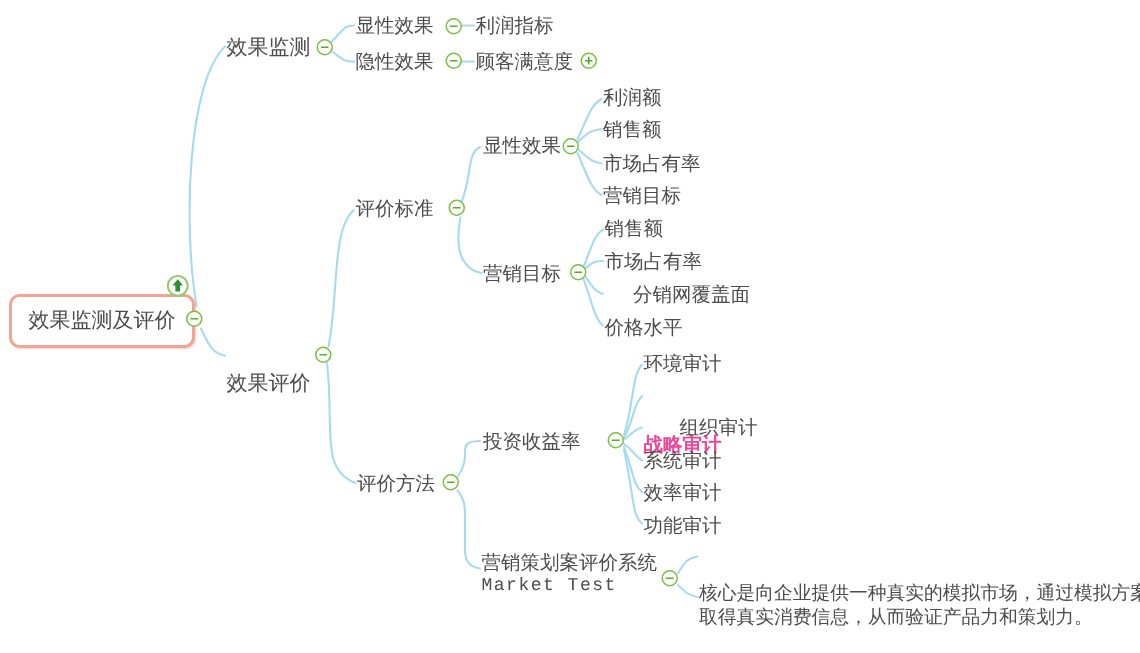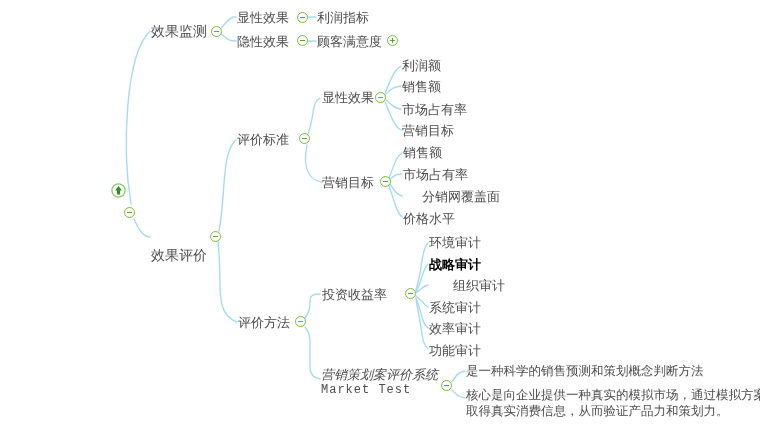--- a/index.html
+++ b/index.html
@@ -5,39 +5,39 @@
   * { margin:0; padding:0; box-sizing:border-box; }
   html,body { width:760px; height:435px; overflow:hidden; background:#ffffff;
               font-family:"Liberation Sans", sans-serif; }
   #canvas { position:relative; width:760px; height:435px; background:#ffffff; }
   svg.wires { position:absolute; left:0; top:0; pointer-events:none; }
   svg.wires path { fill:none; stroke:#a6daf3; stroke-width:1.4; stroke-linecap:round; }
 
   .node { position:absolute; transform:translateY(-50%); white-space:nowrap;
           font-size:13px; color:#4c4c4c; line-height:1; cursor:default; }
   .lvl1 { font-size:14px; }
-  .bold { font-weight:bold; color:#000000; }
+  .bold { font-weight:bold; color:#ec4899;margin-top:32px; }
 
   .root-node { position:absolute; left:6px; top:196px; background:#ffffff;
                border:2px solid #f0a493; border-radius:7px; padding:7px 11px;
                font-size:14px; color:#4c4c4c; white-space:nowrap;
                box-shadow:1px 1px 0 rgba(240,164,147,.35); }
 
   .badge { position:absolute; width:11px; height:11px; border-radius:50%;
            border:1px solid #7cbd45; background:#fdfffb; cursor:pointer; }
   .badge .h { position:absolute; left:2px; right:2px; top:4px; height:1px;
               background:#5ea832; }
   .badge .v { position:absolute; top:2px; bottom:2px; left:4px; width:1px;
               background:#4d9d28; }
 
   .root-marker { position:absolute; left:111px; top:183px; width:15px; height:15px;
                  cursor:pointer; }
 
   .node-block { position:absolute; color:#4c4c4c; }
-  .mt-label { font-size:13px; line-height:17px; white-space:nowrap;font-style:italic; }
+  .mt-label { font-size:13px; line-height:17px; white-space:nowrap; }
   .mt-sub { font-family:"Liberation Mono", monospace; font-size:12px;
             line-height:15px; letter-spacing:1px; white-space:nowrap; }
   .desc { font-size:12.5px; line-height:16px; }
   .desc.wrap { width:306px; white-space:normal; transform:none; }
 </style>
 </head>
 <body>
 
 <div id="canvas">
 
@@ -65,20 +65,21 @@
     <path d="M 416 290 C 423 267 421 251 428 243"></path>
     <path d="M 416 292 C 423 279 422 270 428 264"></path>
     <path d="M 416 293 C 423 288 423 286 428 285"></path>
     <path d="M 416 296 C 423 301 423 304 428 307"></path>
     <path d="M 416 298 C 423 317 422 323 428 328"></path>
     <path d="M 416 300 C 423 332 421 343 428 349"></path>
     <path d="M 452 382 C 457 374 459 372 465 371"></path>
     <path d="M 452 390 C 457 395 459 397 465 398"></path>
   </svg>
 
+  <div class="root-node">效果监测及评价</div>
   <div class="root-marker">
     <svg width="15" height="15" viewBox="0 0 15 15">
       <circle cx="7.5" cy="7.5" r="6.6" fill="#ffffff" stroke="#94c96a" stroke-width="1.3"></circle>
       <path d="M7.5 3.1 L11 7.4 H9.1 V11.4 H5.9 V7.4 H4 Z" fill="#2f8f2f"></path>
     </svg>
   </div>
   <div class="badge" style="left:124px;top:207px">
       <i class="h"></i>
     </div>
 
@@ -148,16 +149,15 @@
   <div class="node" style="left:429px;top:350px">功能审计</div>
 
   <div class="node-block" style="left:321px;top:366px">
     <div class="mt-label">营销策划案评价系统</div>
     <div class="mt-sub">Market Test</div>
   </div>
   <div class="badge" style="left:441px;top:380px">
       <i class="h"></i>
     </div>
 
-  <div class="node desc" style="left:466px;top:371px">是一种科学的销售预测和策划概念判断方法</div>
   <div class="node-block desc wrap" style="left:466px;top:387px">核心是向企业提供一种真实的模拟市场，通过模拟方案取得真实消费信息，从而验证产品力和策划力。</div>
 
 </div>
 
 </body></html>

